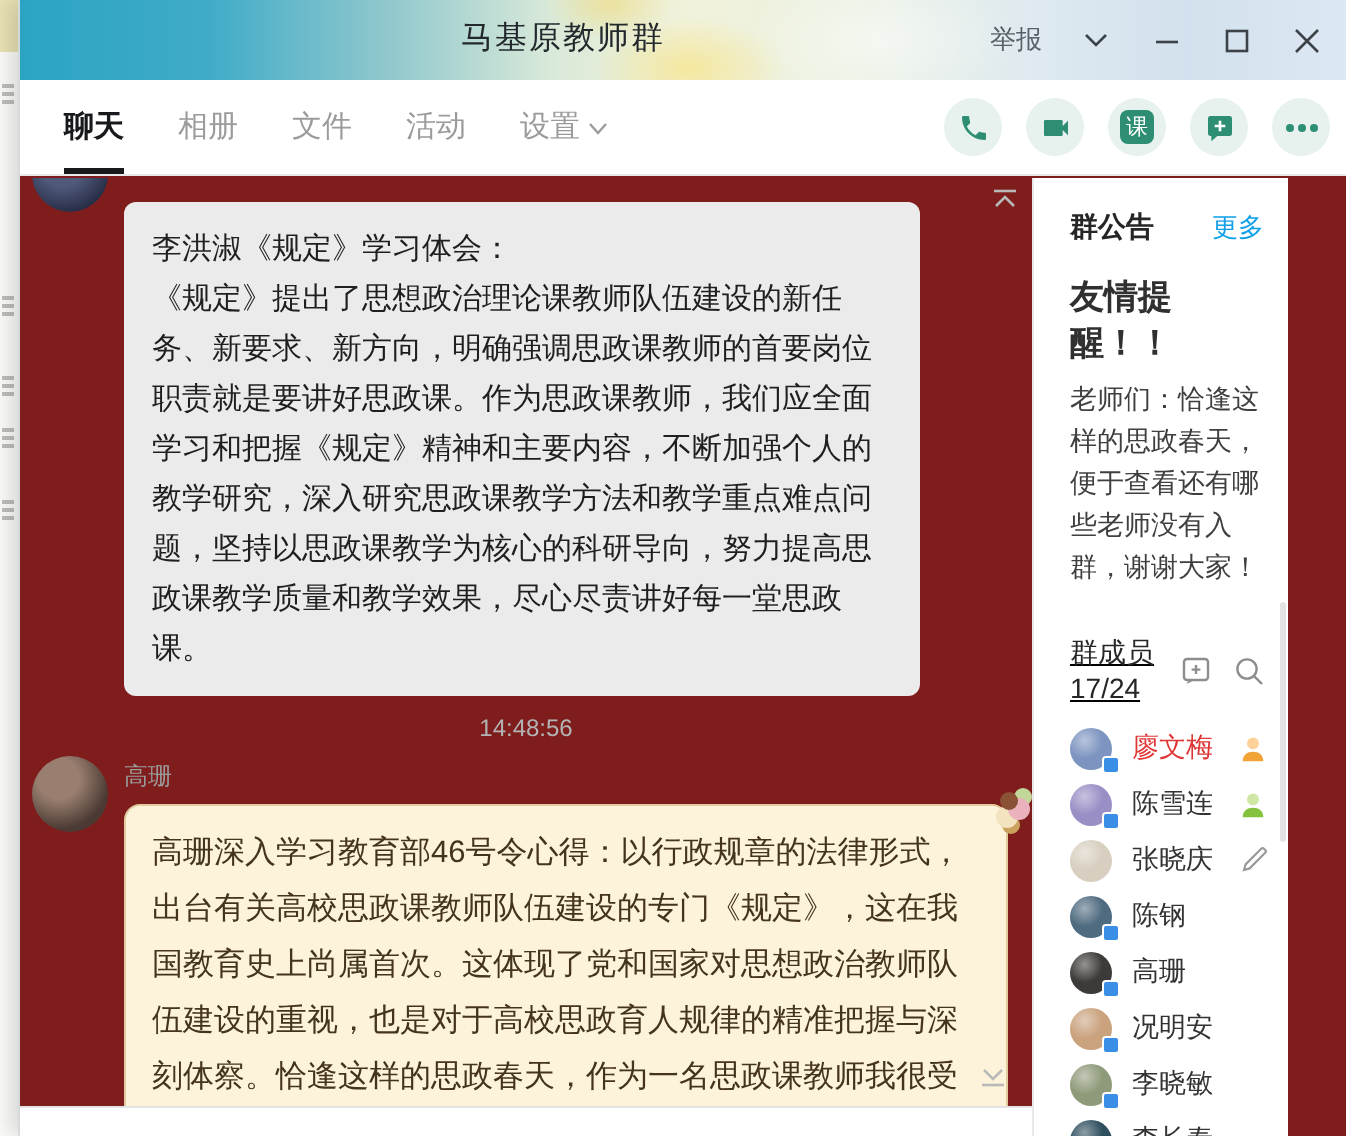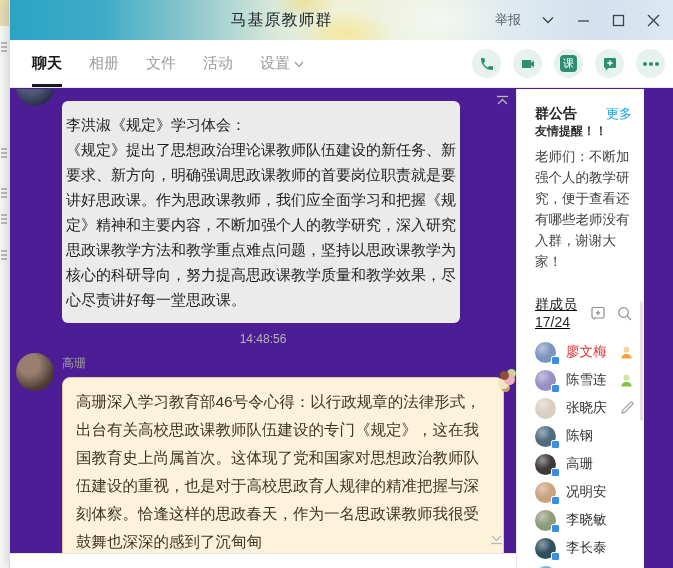--- a/index.html
+++ b/index.html
@@ -6,21 +6,21 @@
   html,body { width:673px; height:568px; overflow:hidden; }
   body { position:relative; background:#f7f7f7; font-family:"Liberation Sans","DejaVu Sans",sans-serif; }
 
   
   .bg-sliver { position:absolute; left:0; top:0; width:9px; height:568px; background:#fbfbf9; }
   .bg-sliver .corner { position:absolute; left:0; top:0; width:9px; height:26px; background:#e9e2b4; }
   .bg-sliver .mark { position:absolute; left:1px; width:6px; height:10px; opacity:.55;
     background:repeating-linear-gradient(180deg,#8a8a8a 0 2px,transparent 2px 4px); }
 
   
-  .window { position:absolute; left:9px; top:0; width:664px; height:568px; background:#4c1d95;
+  .window { position:absolute; left:9px; top:0; width:664px; height:568px; background:#7f1d1d;
     border-left:1px solid #d6dadd; box-shadow:-4px 0 10px rgba(0,0,0,.14); }
 
   
   .titlebar { position:relative; height:40px;
     background:
       radial-gradient(70px 36px at 335px 34px, rgba(248,222,110,.55), transparent 70%),
       radial-gradient(46px 26px at 295px 2px,  rgba(244,214,100,.5),  transparent 70%),
       radial-gradient(90px 50px at 430px 20px, rgba(255,255,255,.5),  transparent 75%),
       linear-gradient(90deg,#2ba4c4 0%,#3fabc8 14%,#8cc6cc 27%,#d9e9d9 40%,#f1f2da 50%,#ebf1e1 62%,#dfeaf0 76%,#d3e1ee 88%,#dce8f3 100%); }
   .title { position:absolute; left:0; right:120px; top:0; height:40px; line-height:40px;
@@ -47,40 +47,40 @@
   .content { position:absolute; top:89px; bottom:0; left:0; right:0; display:flex; }
   .chat-col { position:relative; width:506px; height:100%; }
   .chat-viewport { position:absolute; top:0; left:0; right:0; bottom:15px; overflow:hidden; }
   .input-strip { position:absolute; left:0; right:0; bottom:0; height:15px; background:#fff; border-top:1px solid #e3e3e3; }
   .scroll-top-icon { position:absolute; top:3px; right:6px; color:#b9b9b9; }
   .scroll-bottom-icon { position:absolute; bottom:19px; right:12px; color:#b9b9b9; }
 
   .msg1-avatar { position:absolute; left:6px; top:-21px; width:38px; height:38px; border-radius:50%;
     background:radial-gradient(circle at 40% 35%, #50597a 0 35%, #272e47 75%); }
   .bubble-gray { margin:12px 12px 0 52px; width:398px; background:#ebebeb; border-radius:6px;
-    padding:11px 4px; font-size:15px; line-height:25px; color:#1f1f1f; white-space:pre-line; }
+    padding:11px 14px; font-size:15px; line-height:25px; color:#1f1f1f; white-space:pre-line; }
   .timestamp { text-align:center; margin:9px 0 7px; font-size:12px; color:#b3b3b3; }
 
   .msg2 { position:relative; }
   .msg2-avatar { position:absolute; left:6px; top:0; width:38px; height:38px; border-radius:50%;
     background:radial-gradient(circle at 35% 30%, #9a7f70 0 28%, #4a3a33 70%); }
   .msg2-name { margin-left:52px; font-size:12px; color:#9b9b9b; padding-top:2px; }
   .bubble-cream { position:relative; margin:5px 0 0 52px; width:442px; background:#fcf3da;
     border:1px solid #e2cb9e; border-radius:8px; padding:10px 13px 14px;
     font-size:15.5px; line-height:28px; color:#44331f; min-height:180px; }
   .sticker { position:absolute; top:-7px; right:-6px; width:9px; height:9px; border-radius:50%; background:#8a5134;
     box-shadow:5px 4px 0 1px #e9b2bd, -1px 8px 0 1px #f3e3c1, 7px -2px 0 0 #c3d79b, 1px 12px 0 0 #caa25e; }
 
   
   .sidebar { position:relative; width:128px; height:100%; border-left:1px solid #e8e8e8; background:#fff; overflow:hidden; }
   .ann { padding:16px 12px 0 18px; }
   .ann-head { display:flex; align-items:center; }
   .ann-title { font-size:14px; font-weight:bold; color:#262626; flex:1; }
   .ann-more { font-size:13px; color:#12a0e9; cursor:default; }
-  .ann-notice-title { font-size:12px; font-weight:bold; color:#303030; }
+  .ann-notice-title { margin-top:14px; font-size:17px; font-weight:bold; color:#303030; }
   .ann-body { margin-top:6px; font-size:13.5px; line-height:21px; color:#3f3f3f; }
   .members-head { display:flex; align-items:center; gap:11px; padding:24px 12px 8px 18px;text-decoration:underline; }
   .members-title { font-size:14px; color:#262626; flex:1; }
   .mh-icon { color:#8d8d8d; display:flex; }
   .member-list { }
   .member-row { display:flex; align-items:center; height:28px; padding-left:18px; padding-right:10px; }
   .m-avatar { position:relative; width:21px; height:21px; border-radius:50%; flex:0 0 auto; }
   .m-badge { position:absolute; right:-4px; bottom:-2px; width:9px; height:9px; border-radius:2px;
     background:#3a8ee6; border:1px solid #fff; }
   .m-name { margin-left:10px; font-size:13.5px; color:#333; white-space:nowrap; }
@@ -211,21 +211,21 @@
       <div class="input-strip"></div>
     </div>
 
     <div class="sidebar">
       <div class="ann">
         <div class="ann-head">
           <span class="ann-title">群公告</span>
           <span class="ann-more">更多</span>
         </div>
         <div class="ann-notice-title">友情提醒！！</div>
-        <div class="ann-body">老师们：不断加强个人的教学研究，便于查看还有哪些老师没有入群，谢谢大家！</div>
+        <div class="ann-body">老师们：恰逢这样的思政春天，便于查看还有哪些老师没有入群，谢谢大家！</div>
       </div>
 
       <div class="members-head">
         <span class="members-title">群成员 17/24</span>
         <span class="mh-icon">
           <svg width="16" height="15" viewBox="0 0 16 15">
               <rect x="2" y="1.5" width="12" height="10.5" rx="1.5" fill="none" stroke="#8d8d8d" stroke-width="1.2"></rect>
               <path d="M8 4.5v4.5M5.8 6.8h4.4" stroke="#8d8d8d" stroke-width="1.2"></path>
               <path d="M4.5 12 L3.2 14 L6 12.8" fill="#8d8d8d"></path>
             </svg>

